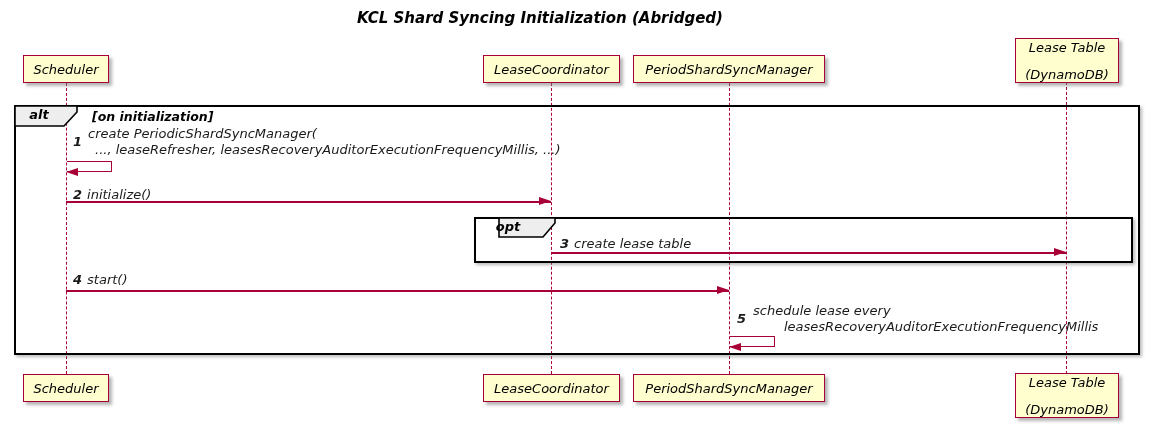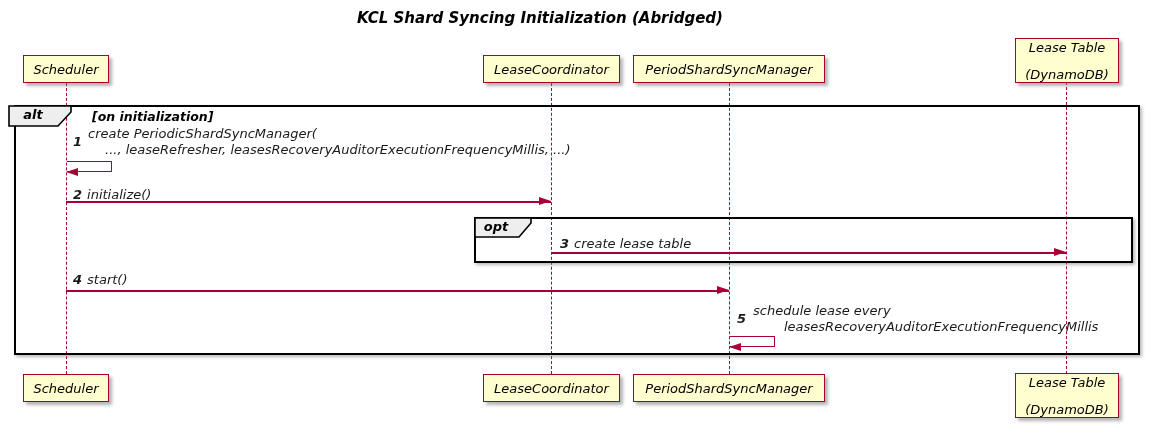--- a/index.html
+++ b/index.html
@@ -79,46 +79,46 @@
   </div>
   <div class="participant" style="left:633px; top:55px; width:192px; height:28px;">
     <span>PeriodShardSyncManager</span>
   </div>
   <div class="participant" style="left:1015px; top:38px; width:104px; height:45px; flex-direction:column;">
     <span>Lease Table</span>
     <span>(DynamoDB)</span>
   </div>
 
   <div class="frame" style="left:14px; top:105px; width:1126px; height:250px;"></div>
-  <div class="frag-label" style="left:8px; top:105px; width:64px; height:32px;">
+  <div class="frag-label" style="left:14px; top:105px; width:64px; height:32px;">
     <svg width="64" height="22" viewBox="0 0 64 22">
       <polygon points="1,1 63,1 63,7 50,21 1,21" fill="#EEEEEE" stroke="#000000" stroke-width="1.6"></polygon>
     </svg>
     <span class="op-text">alt</span>
   </div>
   <div class="condition" style="left:92px; top:109px;">[on initialization]</div>
 
   <div class="msg-label" style="left:73px; top:134px;">
     <span class="num">1</span>
   </div>
   <div class="msg-label two-line" style="left:88px; top:126px;">
     <div>create PeriodicShardSyncManager(</div>
-    <div style="padding-left:7px;margin-left:10px;">..., leaseRefresher, leasesRecoveryAuditorExecutionFrequencyMillis, ...)</div>
+    <div style="padding-left:7px;">..., leaseRefresher, leasesRecoveryAuditorExecutionFrequencyMillis, ...)</div>
   </div>
   <div class="self-loop" style="left:67px; top:161px;"></div>
   <div class="arrow-left" style="left:66px; top:168px;"></div>
 
   <div class="msg-label" style="left:73px; top:187px;">
     <span class="num">2</span><span>initialize()</span>
   </div>
   <div class="msg-line" style="left:66px; top:201px; width:485px;"></div>
   <div class="arrow-right" style="left:539px; top:197px;"></div>
 
   <div class="frame" style="left:474px; top:217px; width:659px; height:46px;"></div>
-  <div class="frag-label" style="left:474px; top:217px; width:58px; height:26px;">
+  <div class="frag-label" style="left:474px; top:217px; width:58px; height:26px;padding-left:24px;">
     <svg width="58" height="21" viewBox="0 0 58 21">
       <polygon points="1,1 57,1 57,6 45,20 1,20" fill="#EEEEEE" stroke="#000000" stroke-width="1.6"></polygon>
     </svg>
     <span class="op-text">opt</span>
   </div>
 
   <div class="msg-label" style="left:560px; top:236px;">
     <span class="num">3</span><span>create lease table</span>
   </div>
   <div class="msg-line" style="left:551px; top:252px; width:515px;"></div>

